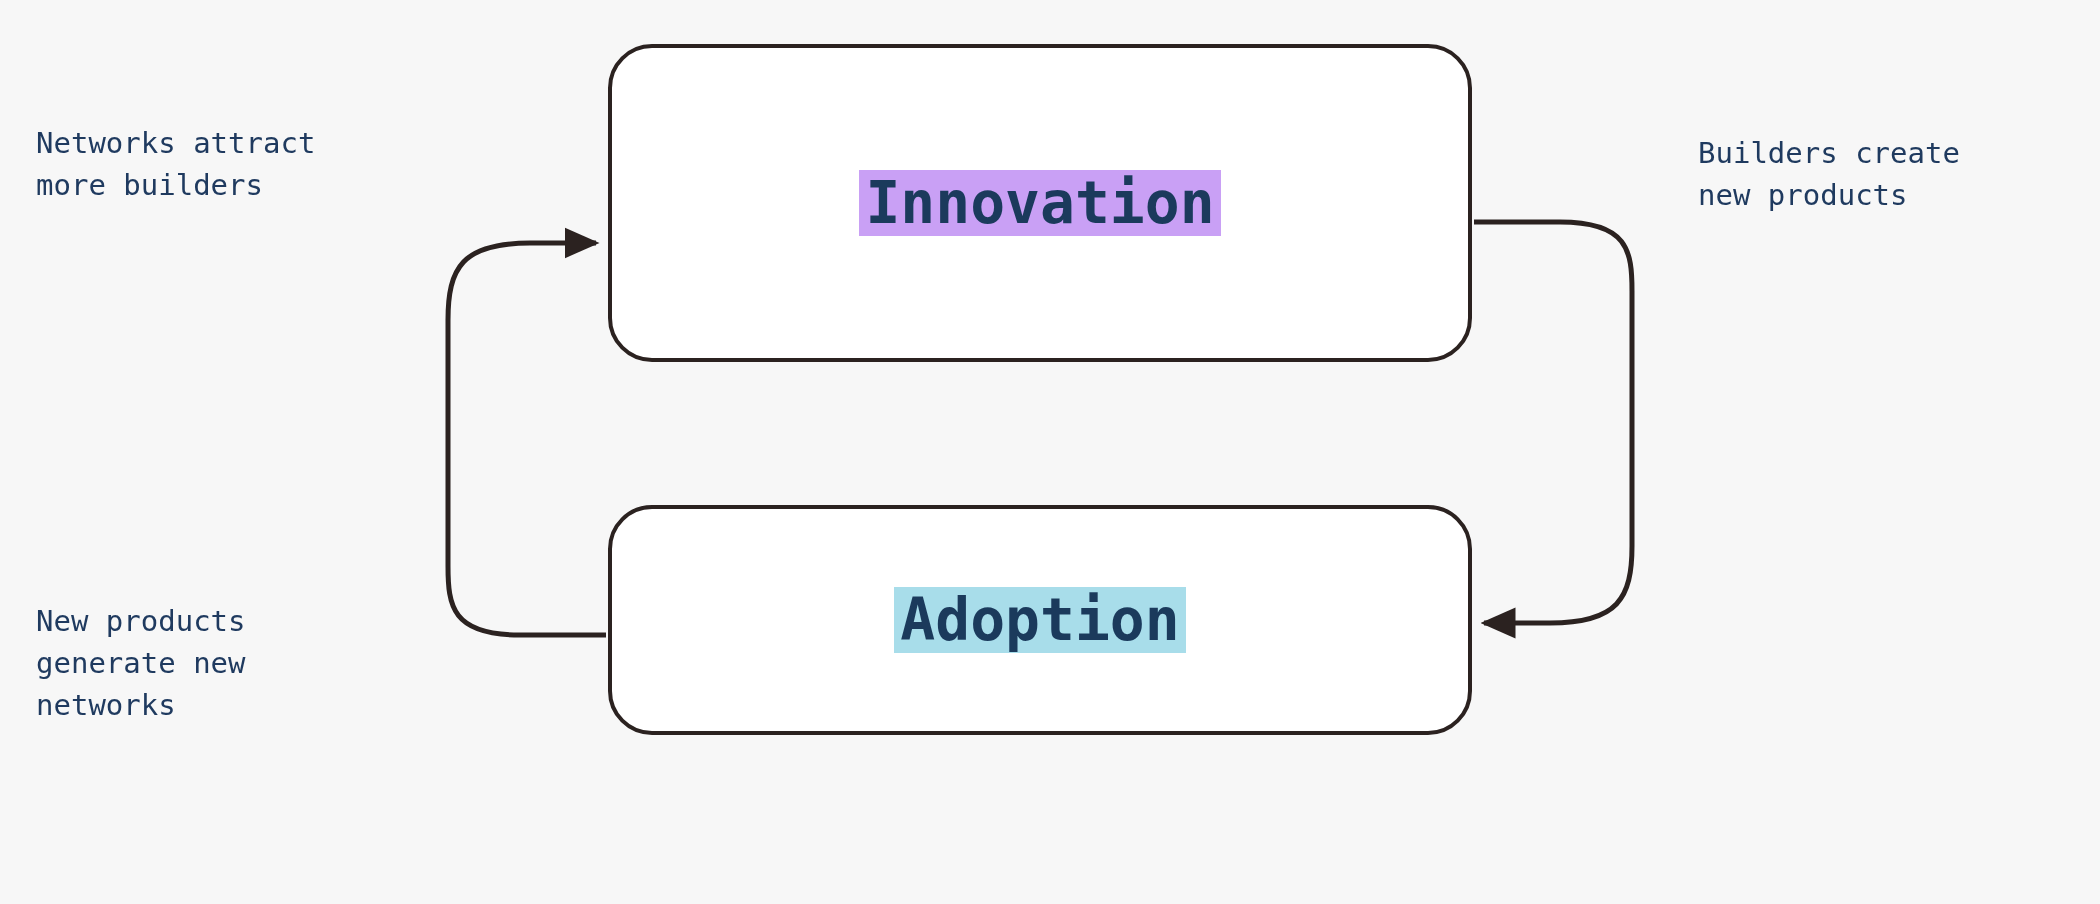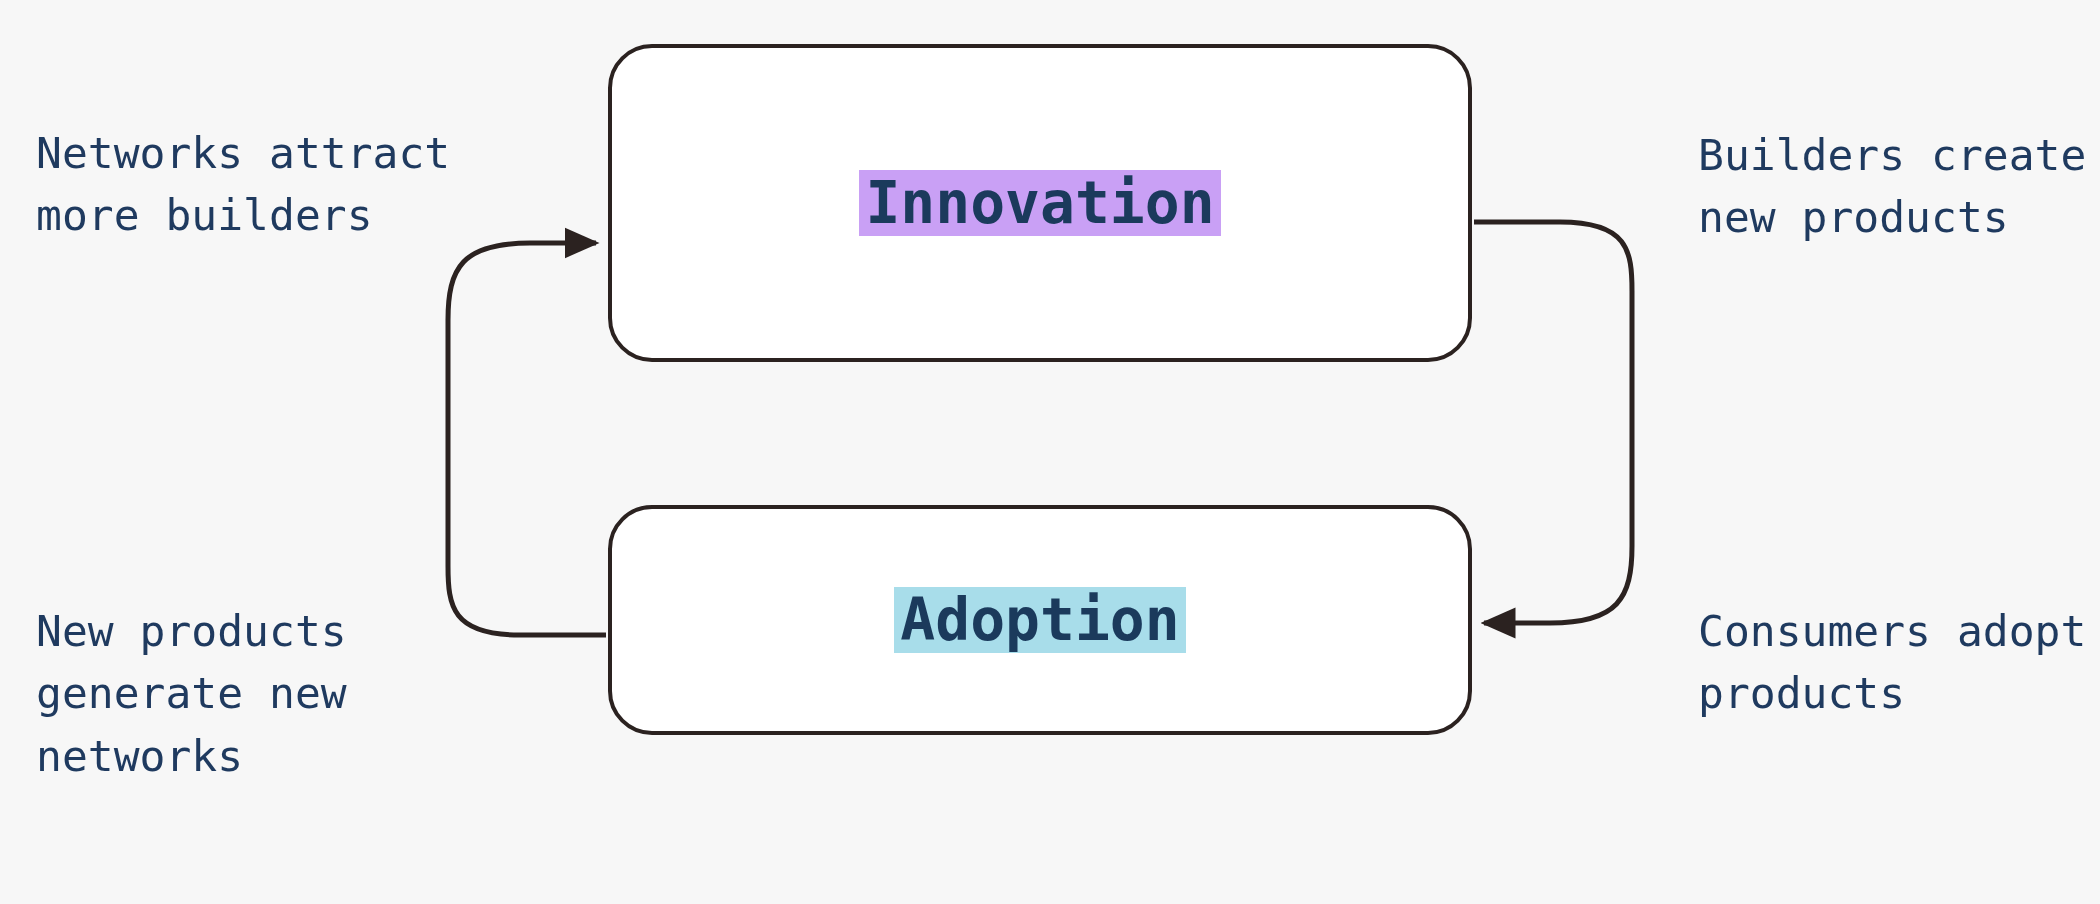--- a/index.html
+++ b/index.html
@@ -47,28 +47,28 @@
     color: #1b3a5c;
     letter-spacing: 0px;
     white-space: pre;
     padding: 4px 6px;
   }
   .hl-purple { background: #c9a0f5; }
   .hl-cyan   { background: #a8ddea; }
 
   .edge-label {
     position: absolute;
-    font-size: 43px;
+    font-size: 29px;
     line-height: 1.45;
     color: #1f3a5f;
     white-space: pre-line;
   }
   #label-networks-attract  { left: 36px;   top: 122px; }
   #label-new-products      { left: 36px;   top: 600px; }
-  #label-builders-create   { left: 1698px; top: 124px; }
+  #label-builders-create   { left: 1698px; top: 132px; }
   #label-consumers-adopt   { left: 1698px; top: 600px; }
 </style>
 </head>
 <body>
 
 <div id="canvas">
 
   <svg class="layer" viewBox="0 0 2100 904">
     <defs>
       <marker id="arrow-right" viewBox="0 0 10 10" refX="9" refY="5" markerWidth="7" markerHeight="7" orient="auto-start-reverse">
@@ -102,16 +102,14 @@
   <div class="edge-label" id="label-networks-attract">Networks attract
 more builders</div>
 
   <div class="edge-label" id="label-new-products">New products
 generate new
 networks</div>
 
   <div class="edge-label" id="label-builders-create">Builders create
 new products</div>
 
-  <div class="edge-label" id="label-consumers-adopt">Consumers adopt
-products</div>
 
 </div>
 
 </body></html>

